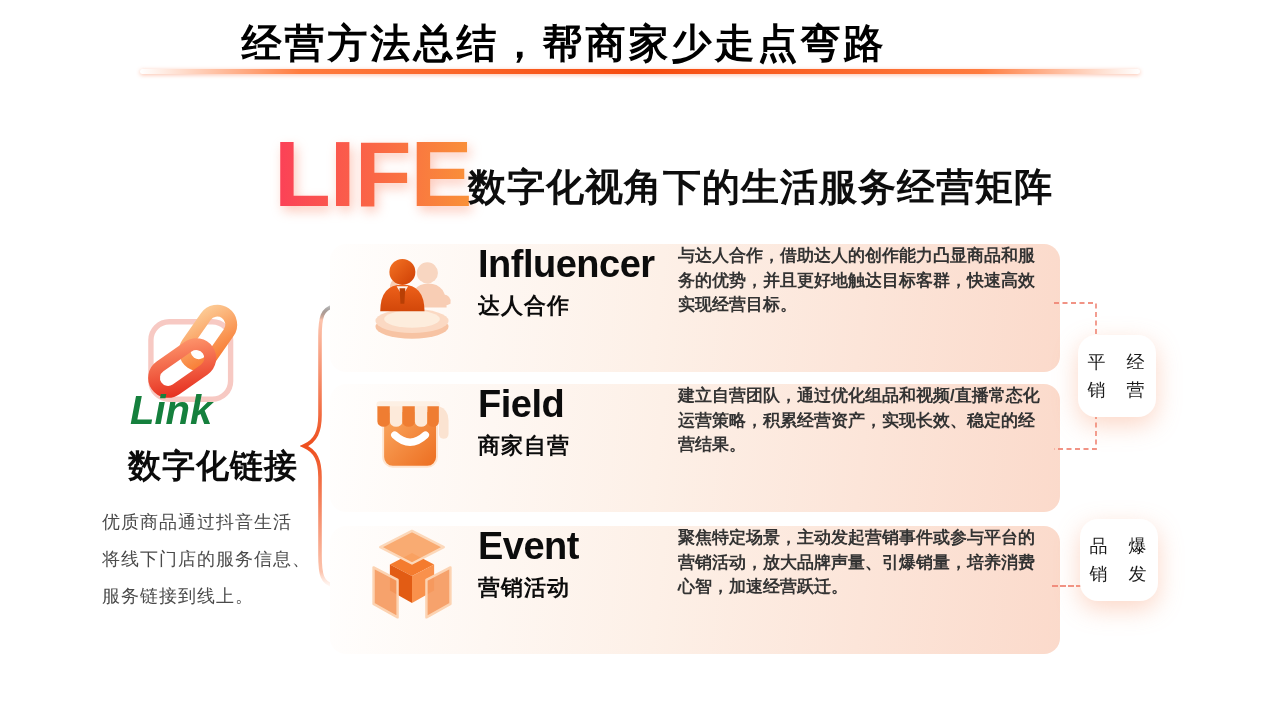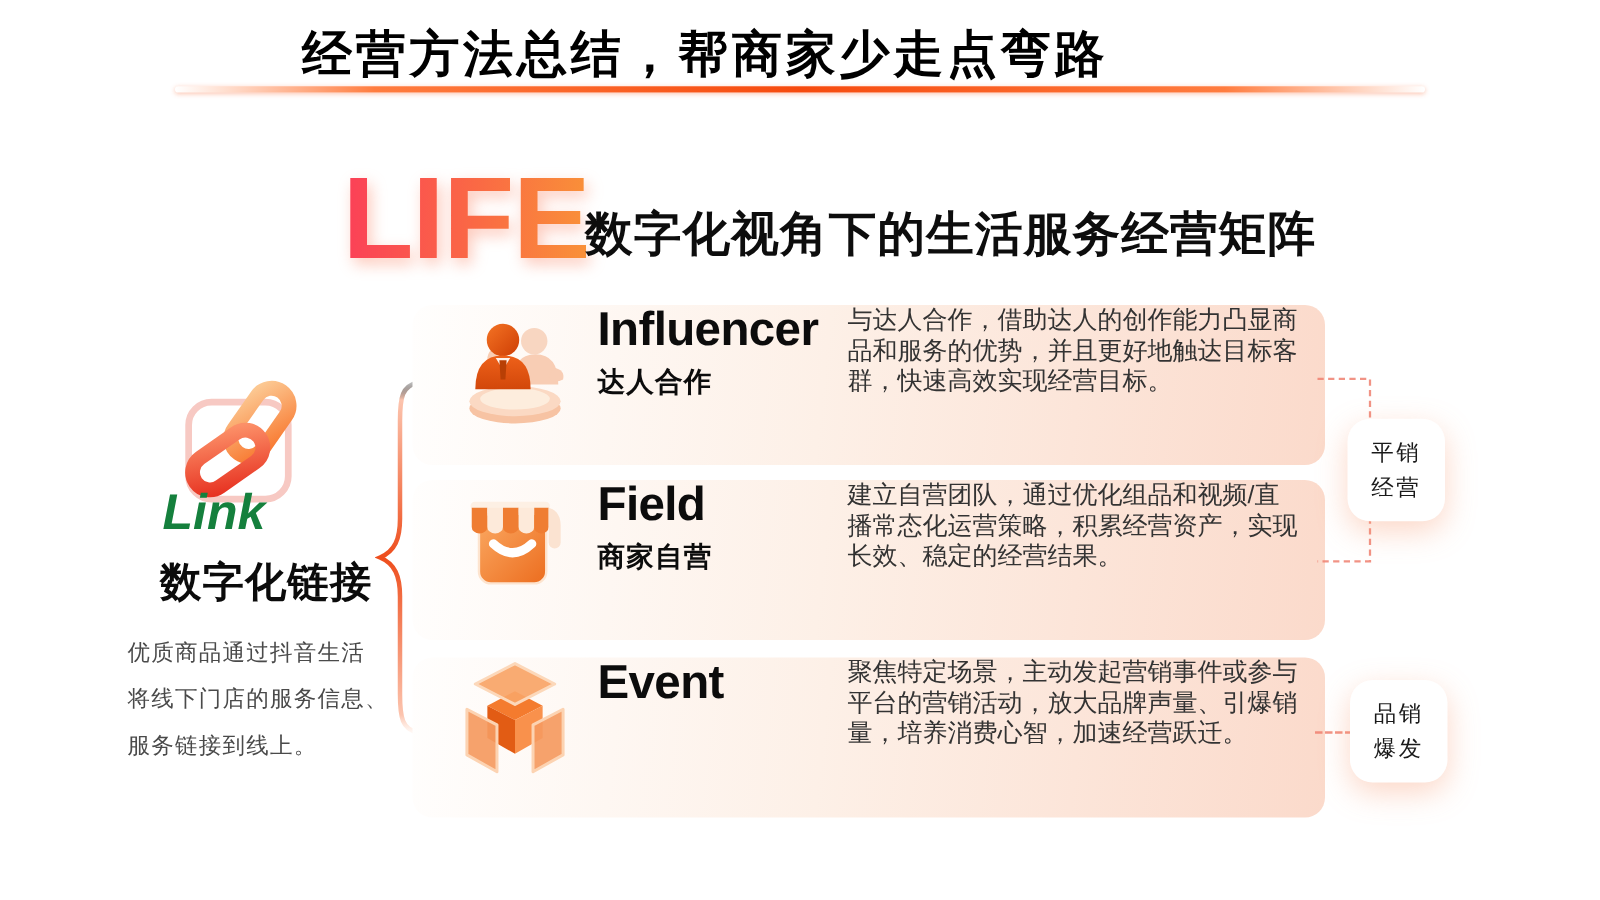--- a/index.html
+++ b/index.html
@@ -39,32 +39,32 @@
   
   .rows { position:absolute; left:330px; top:244px; width:730px; height:410px; }
   .row-card { position:absolute; left:0; width:730px; height:128px; border-radius:16px;
               background:linear-gradient(96deg,#fffefd 0%,#fdf0e7 45%,#fbdacb 100%);
               display:flex; align-items:flex-start; }
   .row-1 { top:0; } .row-2 { top:140px; } .row-3 { top:282px; }
   .row-icon { width:100px; height:102px; margin-left:32px; flex:none; }
   .row-titles { width:200px; margin-left:16px; flex:none; }
   .row-title-en { font-size:38px; font-weight:800; color:#0c0c0c; letter-spacing:-0.5px; line-height:1.1; }
   .row-title-zh { font-size:22px; font-weight:800; color:#0c0c0c; margin-top:5px; letter-spacing:1px; }
-  .row-desc { flex:1; margin-right:20px; font-size:20px; line-height:24.5px; color:#333; }
+  .row-desc { flex:1; margin-right:20px; font-size:17px; line-height:24.5px; color:#333;font-weight:bold; }
 
   
   .bracket-svg { position:absolute; left:1052px; top:297px; width:50px; height:158px; }
   .dash-line { position:absolute; left:1052px; top:585px; width:30px; height:0;
                border-top:2px dashed rgba(238,128,112,.85); }
   .side-label { position:absolute; width:78px; height:82px; background:#fff; border-radius:18px;
                 box-shadow:0 8px 24px rgba(247,150,108,.38);
-                display:flex; flex-direction:column; align-items:center; justify-content:center;
+                display:flex; flex-direction:row; align-items:center; justify-content:center;
                 font-size:18px; line-height:28px; color:#1a1a1a; font-weight:500; letter-spacing:2px;text-align:center; }
   .side-label-1 { left:1078px; top:335px; }
-  .side-label-2 { left:1080px; top:544px; }
+  .side-label-2 { left:1080px; top:519px; }
 </style>
 </head>
 <body>
 
 <div class="slide">
 
   <div class="slide-title">经营方法总结，帮商家少走点弯路</div>
   <div class="title-underline"></div>
 
   <div class="life-word">LIFE</div>
@@ -171,20 +171,21 @@
       <svg class="row-icon" viewBox="0 0 104 102">
         <polygon points="52,26 75,38 52,50 29,38" fill="#f47b2e"></polygon>
         <polygon points="29,38 52,50 52,78 29,65" fill="#e25c14"></polygon>
         <polygon points="75,38 52,50 52,78 75,65" fill="#f9914c"></polygon>
         <polygon points="52,3 85,20 52,37 19,20" fill="#f9a466" fill-opacity="0.92" stroke="#fcd8ba" stroke-width="2.5" stroke-linejoin="round"></polygon>
         <polygon points="12,41 37,54 37,93 12,79" fill="#f59a60" fill-opacity="0.92" stroke="#fcd3b2" stroke-width="2.5" stroke-linejoin="round"></polygon>
         <polygon points="92,41 67,54 67,93 92,79" fill="#f59a60" fill-opacity="0.92" stroke="#fcd3b2" stroke-width="2.5" stroke-linejoin="round"></polygon>
       </svg>
       <div class="row-titles">
         <div class="row-title-en">Event</div>
+        <div class="row-title-zh">营销活动</div>
       </div>
       <div class="row-desc">聚焦特定场景，主动发起营销事件或参与平台的营销活动，放大品牌声量、引爆销量，培养消费心智，加速经营跃迁。</div>
     </div>
   </div>
 
   <svg class="bracket-svg" viewBox="0 0 50 158">
     <path d="M 2 6 L 44 6 L 44 152 L 2 152" fill="none" stroke="#ee8070" stroke-width="1.8" stroke-dasharray="5 3.5" opacity="0.85"></path>
   </svg>
   <div class="side-label side-label-1">
     <span>平销</span>

